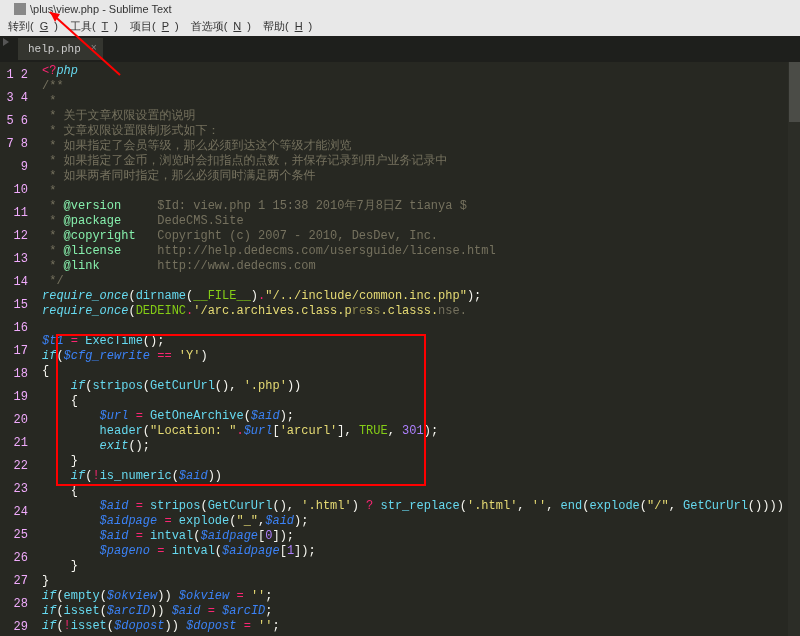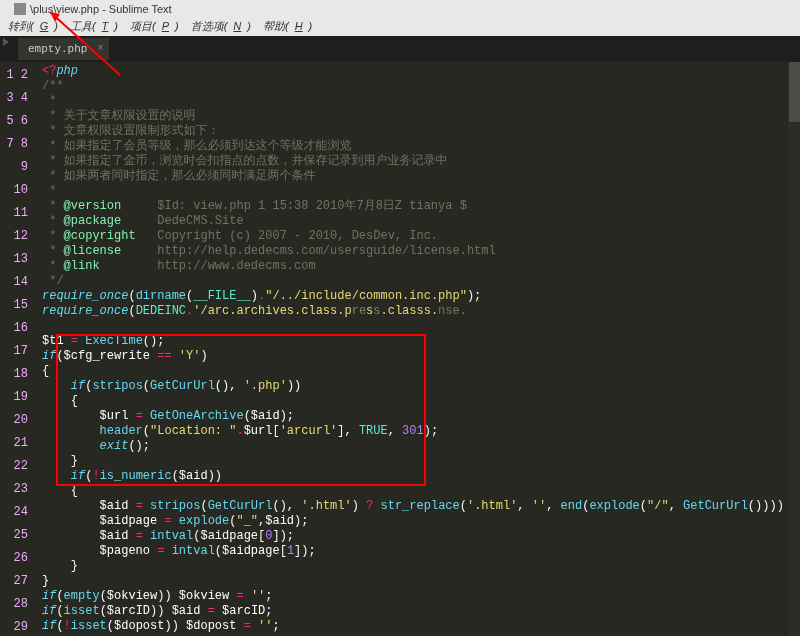--- a/index.html
+++ b/index.html
@@ -34,21 +34,20 @@
   color: #333;
   height: 18px;
   font-family: "Microsoft YaHei", sans-serif;
   font-size: 11px;
   display: flex;
   padding-left: 2px;
 }
 .menubar span {
   padding: 1px 6px;
   cursor: default;
-  font-style: italic;
 }
 .tabbar {
   background: #1e1f1c;
   height: 26px;
   display: flex;
   align-items: center;
   padding-left: 18px;
   border-bottom: 1px solid #1e1f1c;
 }
 .tabfold {
@@ -97,23 +96,23 @@
   white-space: pre;
   position: relative;
   flex: 1;
   overflow: hidden;
 }
 .c-comment { color: #75715e; }
 .c-tag { color: #f92672; }
 .c-keyword { color: #66d9ef; font-style: italic; }
 .c-func { color: #66d9ef; font-family: Liberation Mono, monospace; }
 .c-string { color: #e6db74; }
-.c-var { color: #ffffff; }
+.c-var { color: #3b82f6; font-style: italic; }
 .c-op { color: #f92672; }
-.c-const { color: #5eead4; }
+.c-const { color: #84cc16; }
 .c-num { color: #ae81ff; }
 .c-white { color: #f8f8f2; }
 .c-doctag { color: #86efac; }
 .red-box {
   position: absolute;
   border: 2px solid #ff0000;
   pointer-events: none;
 }
 .minimap {
   width: 12px;
@@ -144,21 +143,21 @@
     <span>转到(<span class="mnemonic">G</span>)</span>
     <span>工具(<span class="mnemonic">T</span>)</span>
     <span>项目(<span class="mnemonic">P</span>)</span>
     <span>首选项(<span class="mnemonic">N</span>)</span>
     <span>帮助(<span class="mnemonic">H</span>)</span>
   </div>
 
 <div class="tabbar">
   <div class="tabfold"></div>
   <div class="tab">
-    <span>empty.php</span>
+    <span>help.php</span>
     <span class="close">×</span>
   </div>
 </div>
 
 <div class="editor">
   <div class="gutter" id="gutter">1
 2
 3
 4
 5

